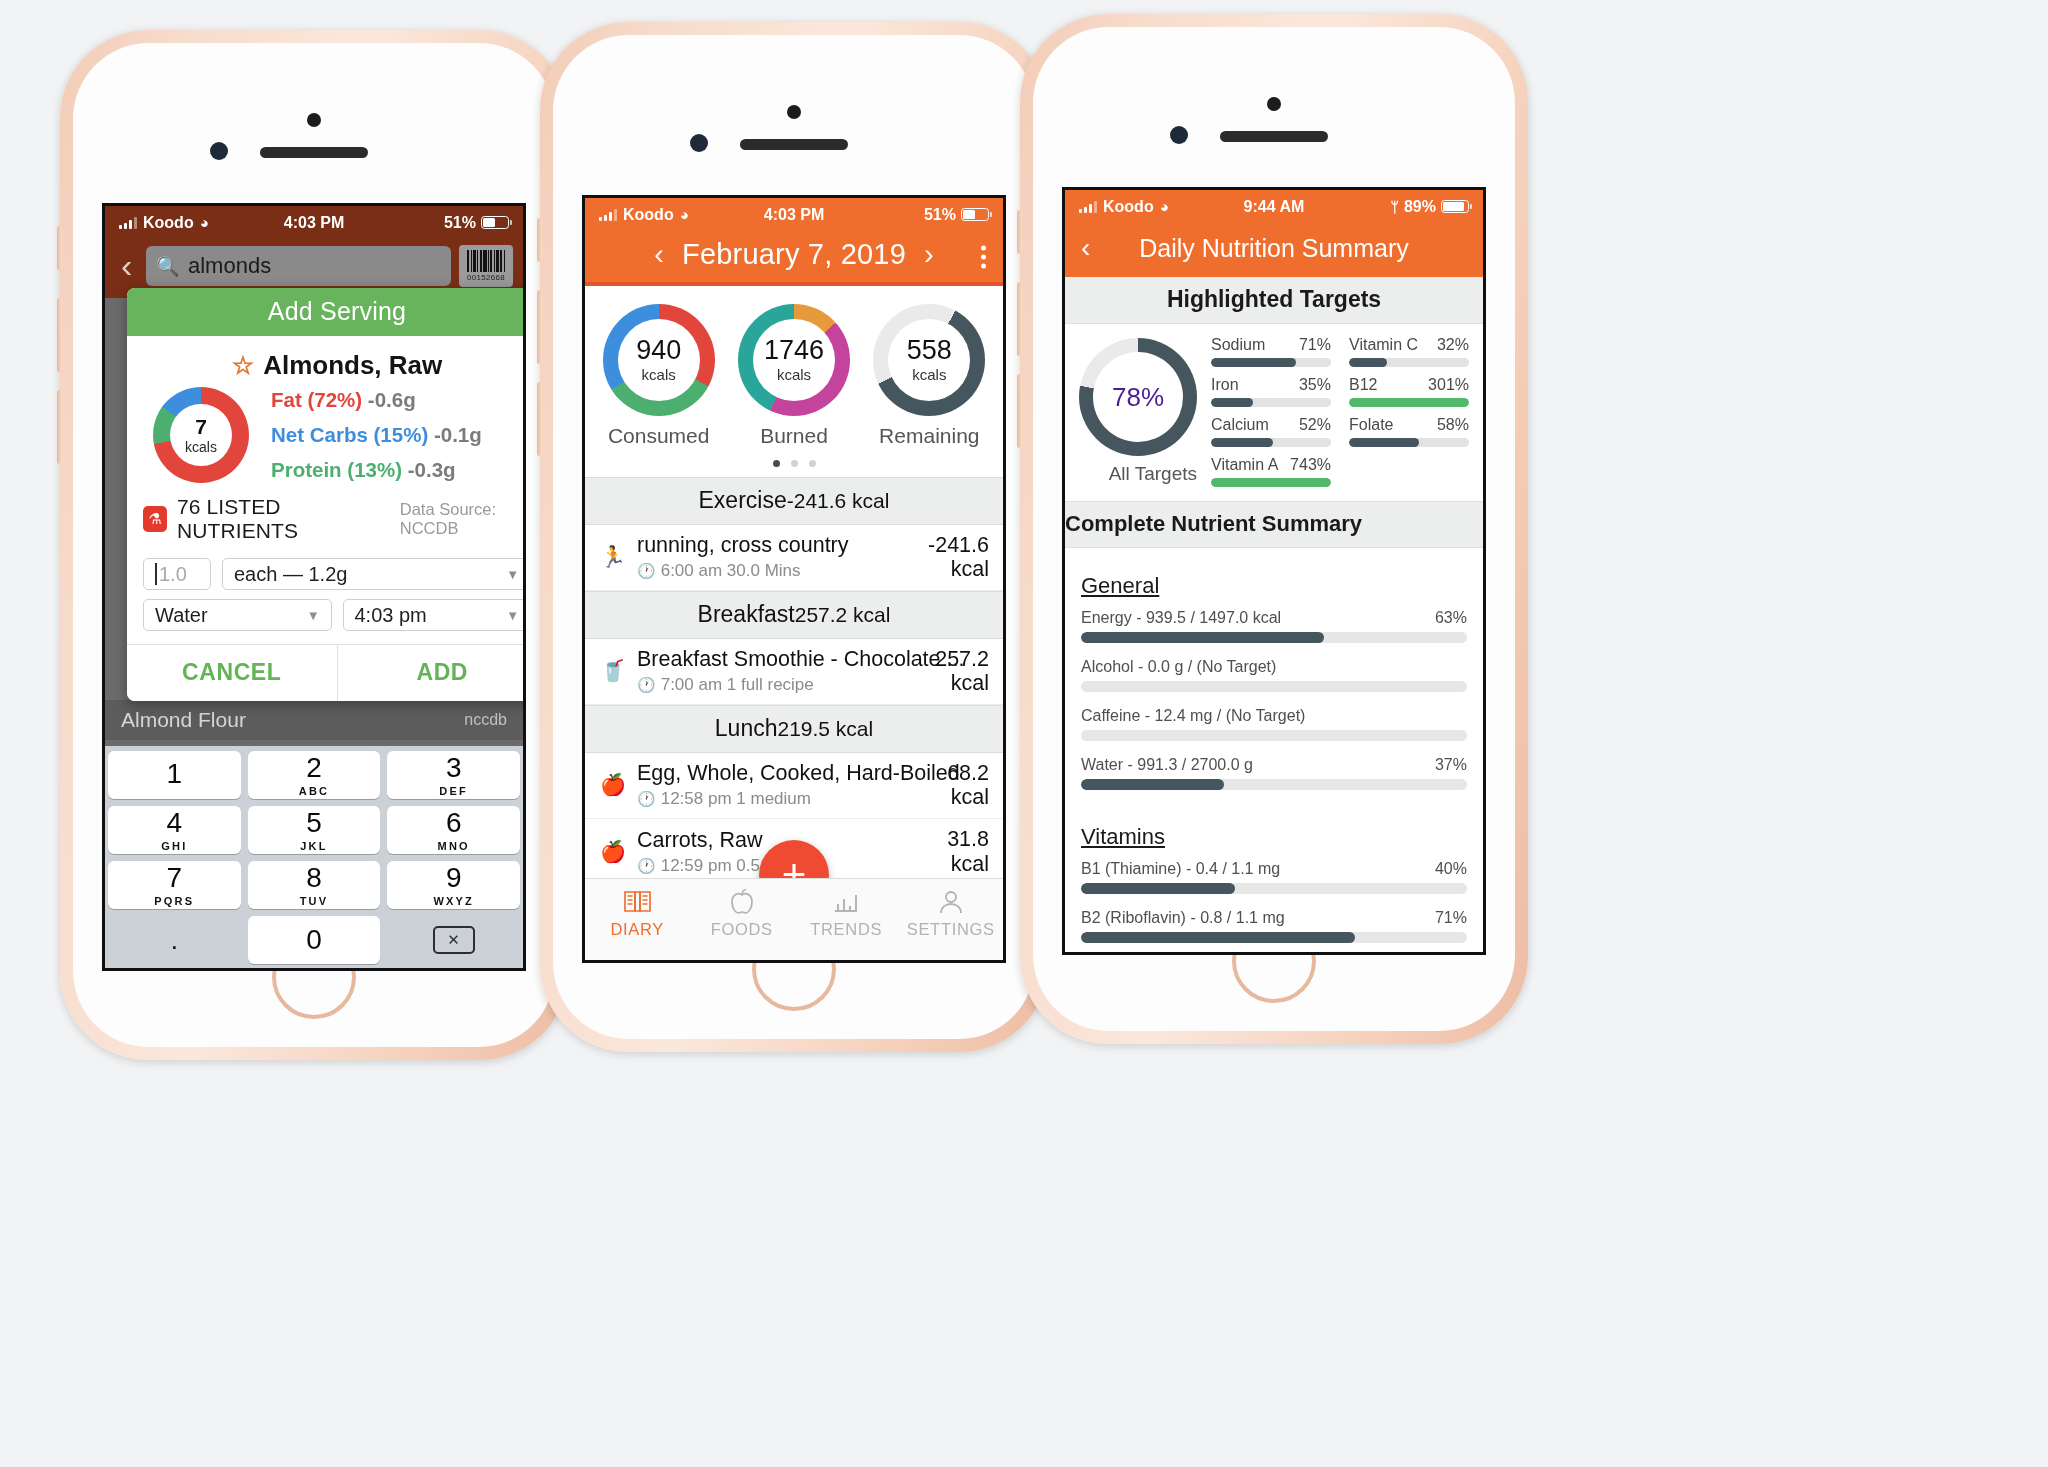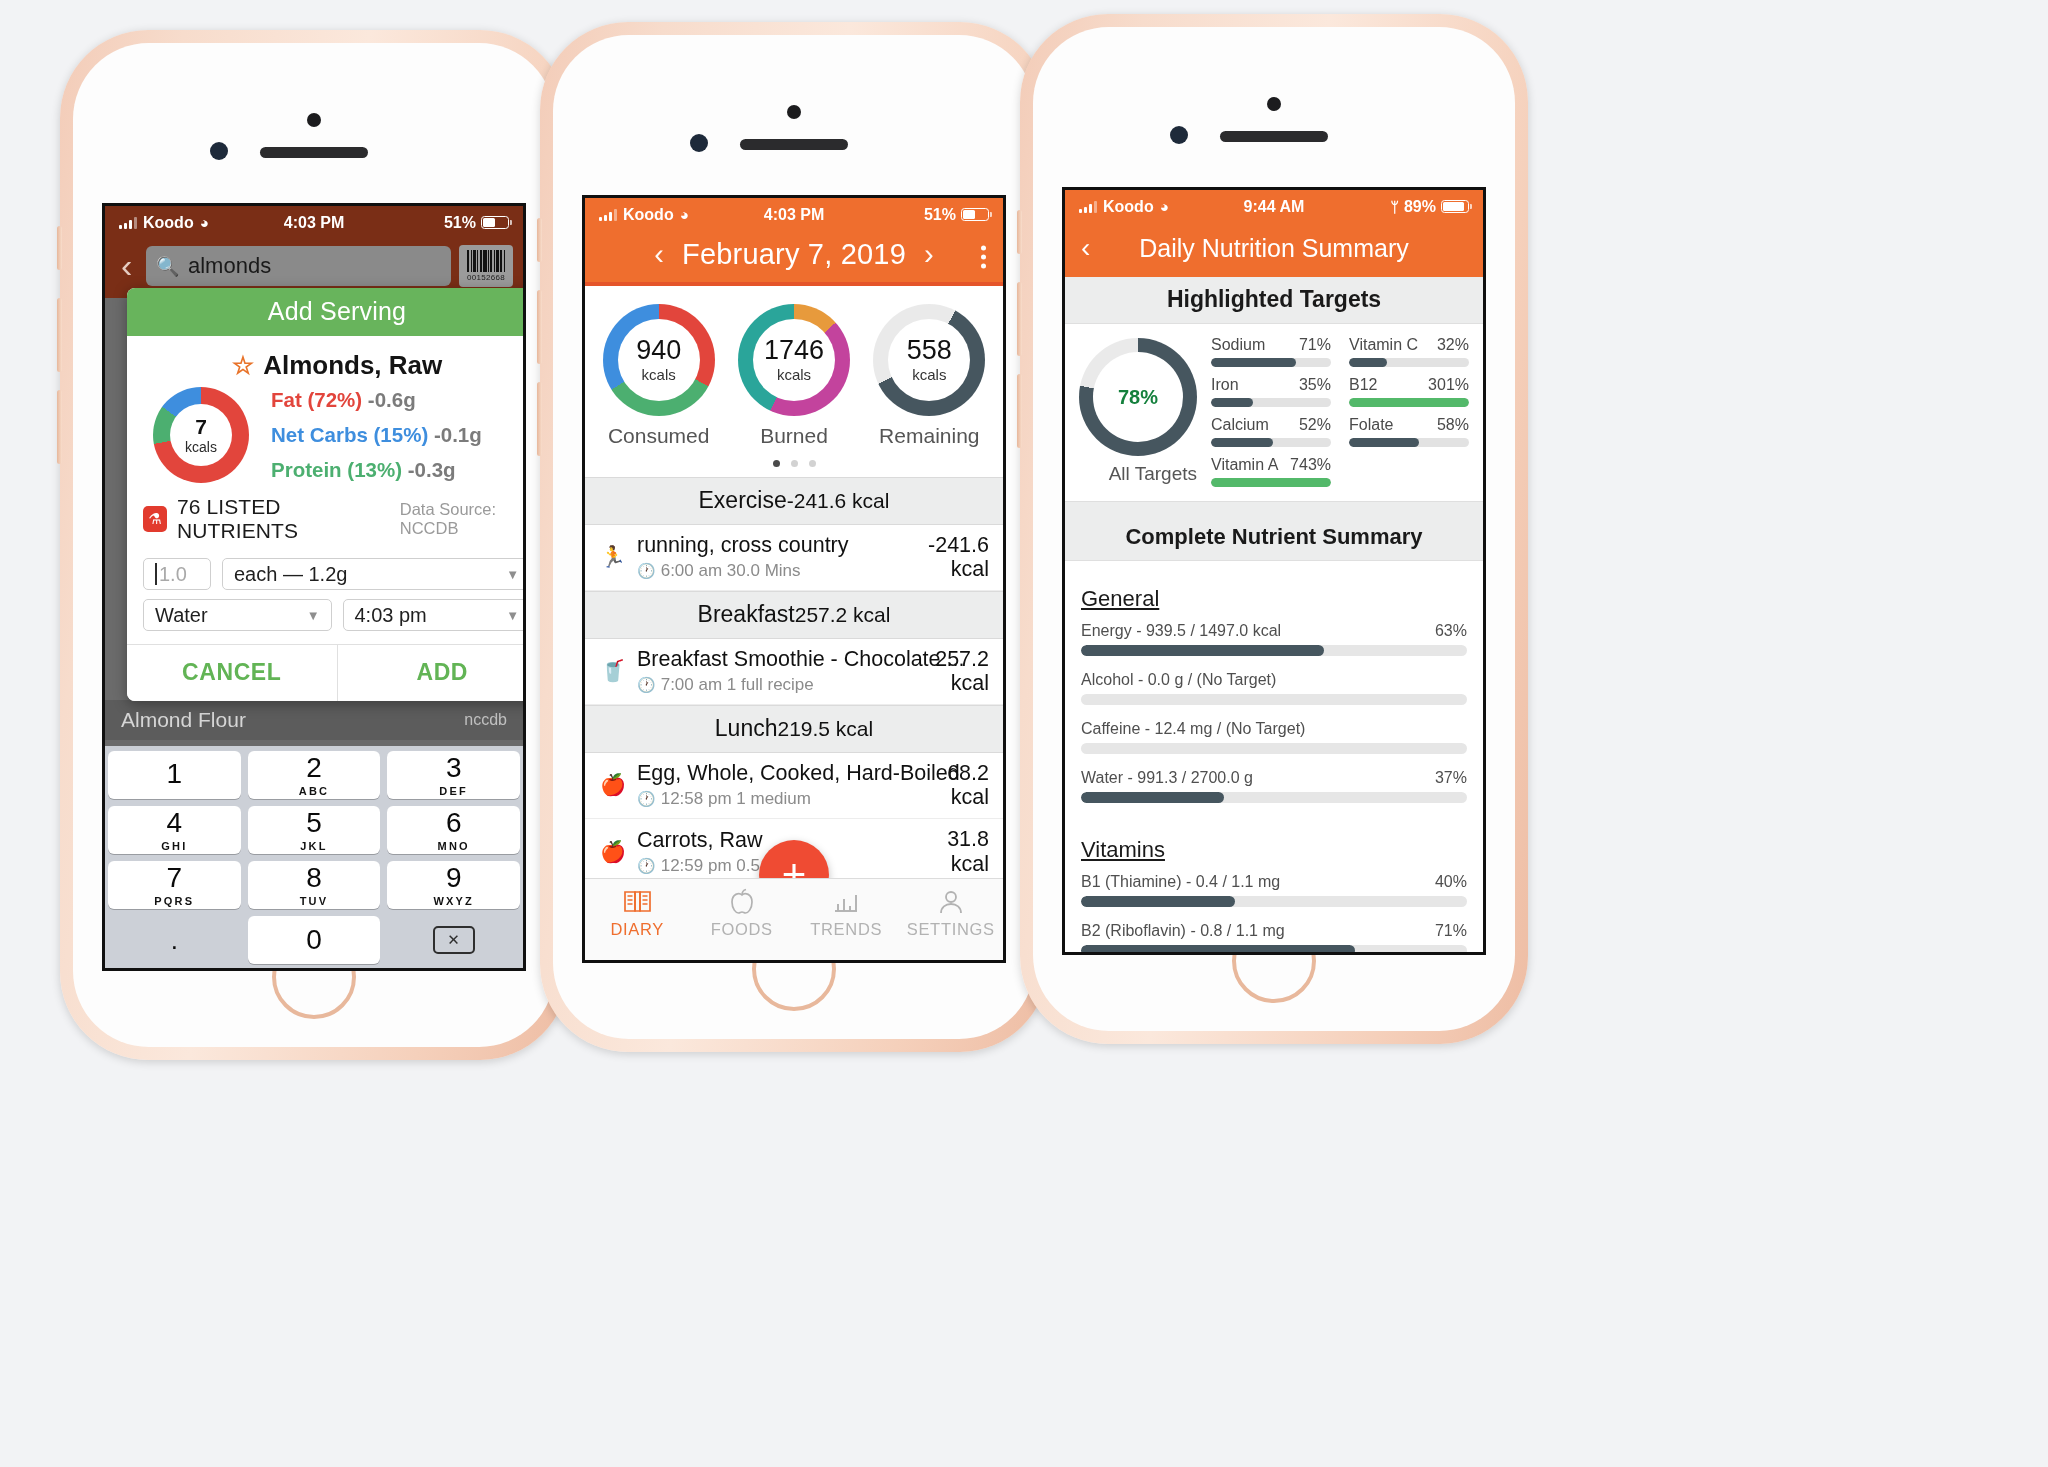--- a/index.html
+++ b/index.html
@@ -272,30 +272,30 @@
   }
   .p3-subhead {
     background: #eceded; text-align: center; font-size: 23px; font-weight: 700;
     color: #1a1a1a; padding: 9px 0 10px; border-bottom: 1px solid #dfdfdf;
   }
   .targets { display: flex; align-items: center; padding: 12px 14px 14px; gap: 14px; background:#fff;}
   .big-ring { position: relative; width: 118px; height: 118px; flex: none; }
   .big-ring .hole {
     position: absolute; inset: 14px; border-radius: 50%; background: #fff;
     display: flex; align-items: center; justify-content: center;
-    font-size: 20px; color: #15803d; font-weight: bold;
+    font-size: 26px; color: #4c1d95;
   }
   .big-ring-cap { text-align: right; font-size: 19px; color: #555; margin-top: 7px; }
   .tgrid { flex: 1; display: grid; grid-template-columns: 1fr 1fr; gap: 9px 18px; }
   .tcell .trow { display: flex; justify-content: space-between; font-size: 16px; color: #4a4a4a; }
   .tbar { height: 9px; border-radius: 5px; background: #e2e2e2; margin-top: 4px; overflow: hidden; }
   .tbar span { display: block; height: 100%; border-radius: 5px; }
   .p3-sec {
-    background: #eceded; text-align: center; font-size: 22px; font-weight: 700;
-    color: #1a1a1a; padding: 22px 0 10px; border-top: 1px solid #dfdfdf; border-bottom: 1px solid #dfdfdf;
+    background: #eceded; text-align: left; font-size: 22px; font-weight: 700;
+    color: #1a1a1a; padding: 9px 0 10px; border-top: 1px solid #dfdfdf; border-bottom: 1px solid #dfdfdf;
   }
   .grp-title { font-size: 22px; color: #1a1a1a; padding: 25px 16px 4px; text-decoration: underline; }
   .nrow { padding: 6px 16px 9px; }
   .nrow .ntop { display: flex; justify-content: space-between; font-size: 16px; color: #4f4f4f; }
   .nbar { height: 11px; border-radius: 6px; background: #e6e6e6; margin-top: 5px; overflow: hidden; }
   .nbar span { display: block; height: 100%; border-radius: 6px; background: #46565f; }
 </style>
 </head>
 <body>
 

